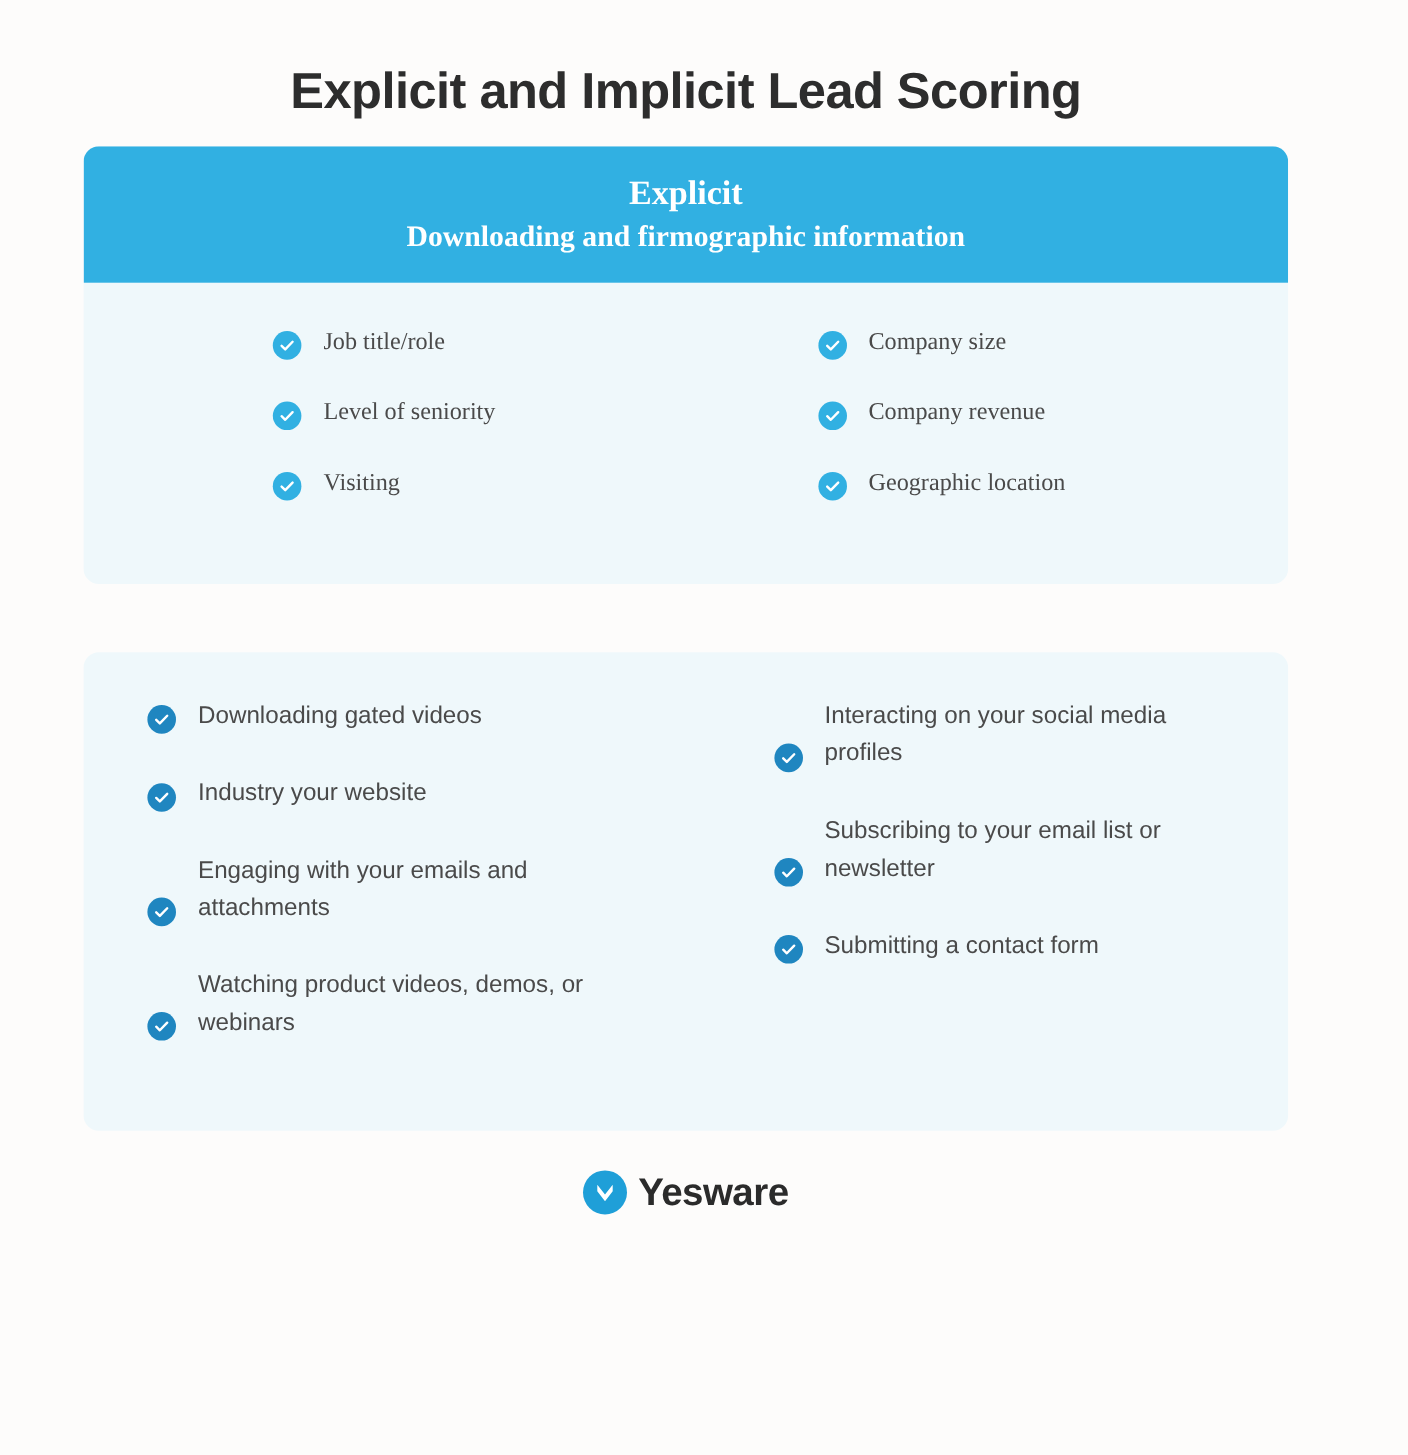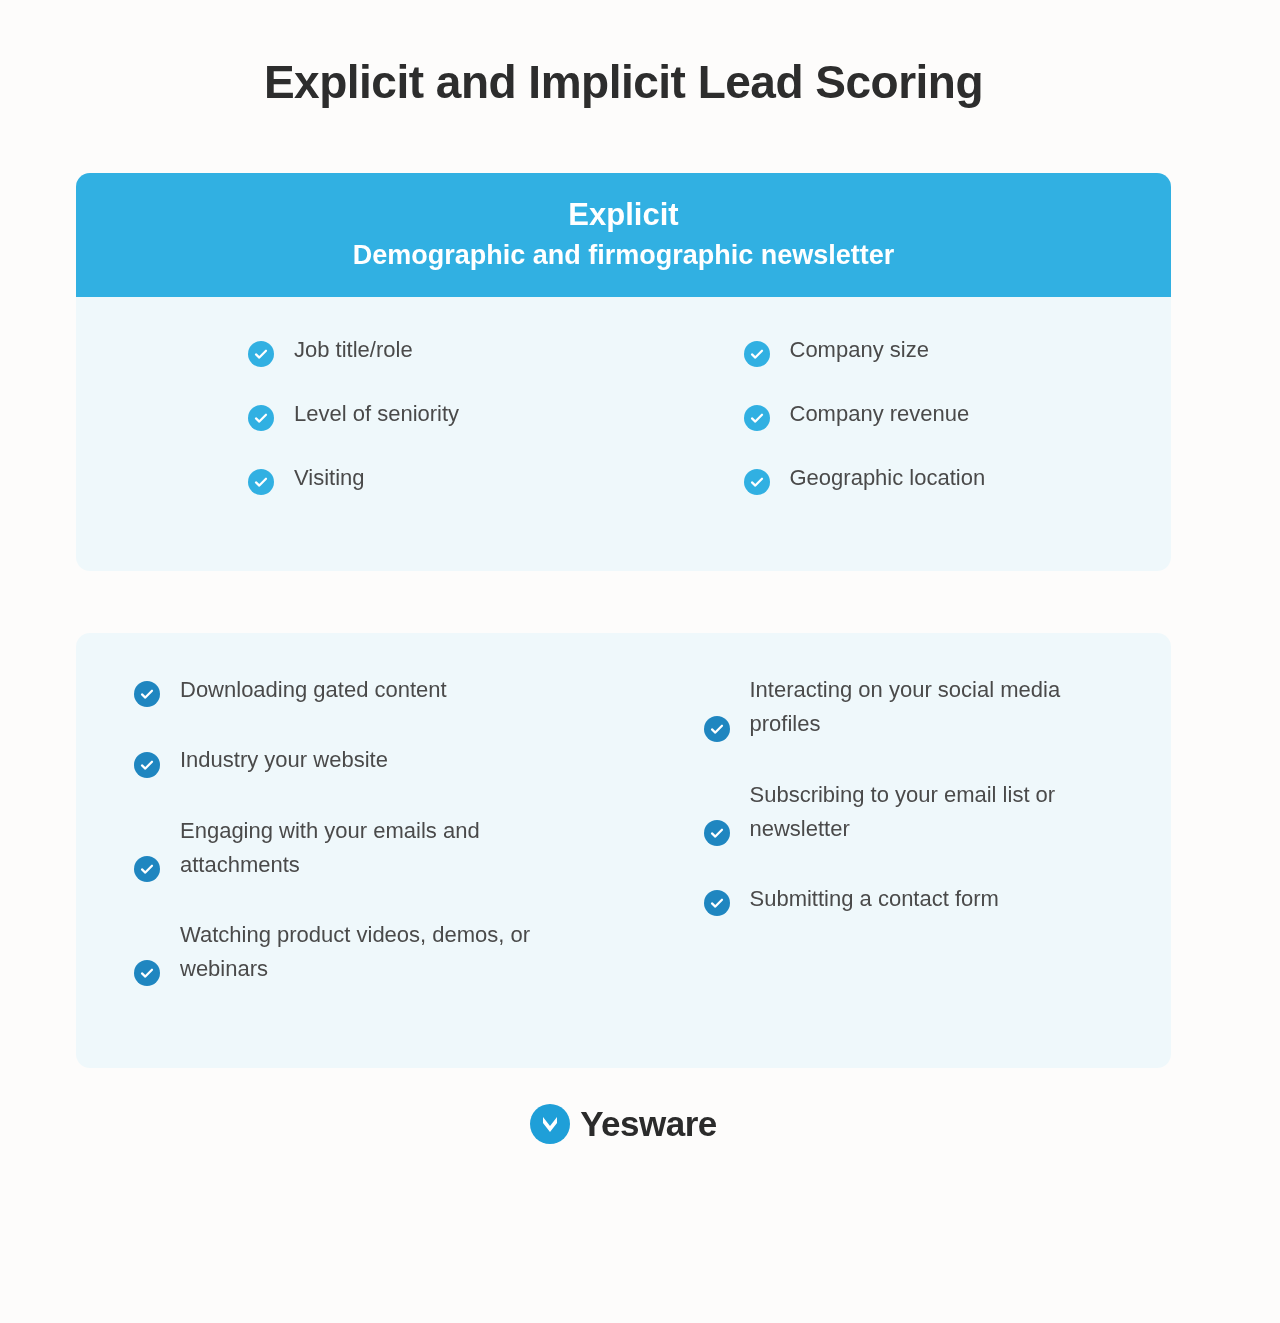--- a/index.html
+++ b/index.html
@@ -29,21 +29,21 @@
     margin: 0;
     padding-top: 55px;
   }
 
   .card {
     margin: 0 76px;
     border-radius: 14px;
     overflow: hidden;
     background: #eff8fb;
   }
-  .card-explicit { margin-top: 64px; }
+  .card-explicit { margin-top: 24px; font-family: Liberation Serif, serif; }
   .card-implicit { margin-top: 62px; }
 
   .card-header {
     padding: 24px 20px 26px;
     text-align: center;
     color: #ffffff;
   }
   .card-explicit .card-header { background: #31b0e2; }
   .card-implicit .card-header { background: #1f86c0; }
 
@@ -134,21 +134,21 @@
 </head>
 <body>
 
 <div class="page">
 
   <h1 class="page-title">Explicit and Implicit Lead Scoring</h1>
 
   <div class="card card-explicit">
     <div class="card-header">
       <div class="h-title">Explicit</div>
-      <div class="h-sub">Demographic and firmographic newsletter</div>
+      <div class="h-sub">Downloading and firmographic information</div>
     </div>
     <div class="card-body">
       <div class="columns">
         <div class="col left">
 
           <div class="item">
             <span class="check">
               <svg width="16" height="16" viewBox="0 0 16 16" aria-hidden="true">
                   <path d="M3 8.4 L6.3 11.6 L13 4.7" fill="none" stroke="#ffffff" stroke-width="2.2" stroke-linecap="round" stroke-linejoin="round"></path>
                 </svg>
@@ -213,21 +213,21 @@
     <div class="card-body">
       <div class="columns">
         <div class="col left">
 
           <div class="item">
             <span class="check">
               <svg width="16" height="16" viewBox="0 0 16 16" aria-hidden="true">
                   <path d="M3 8.4 L6.3 11.6 L13 4.7" fill="none" stroke="#ffffff" stroke-width="2.2" stroke-linecap="round" stroke-linejoin="round"></path>
                 </svg>
             </span>
-            <span class="item-label">Downloading gated content</span>
+            <span class="item-label">Downloading gated videos</span>
           </div>
 
           <div class="item">
             <span class="check">
               <svg width="16" height="16" viewBox="0 0 16 16" aria-hidden="true">
                   <path d="M3 8.4 L6.3 11.6 L13 4.7" fill="none" stroke="#ffffff" stroke-width="2.2" stroke-linecap="round" stroke-linejoin="round"></path>
                 </svg>
             </span>
             <span class="item-label">Industry your website</span>
           </div>

